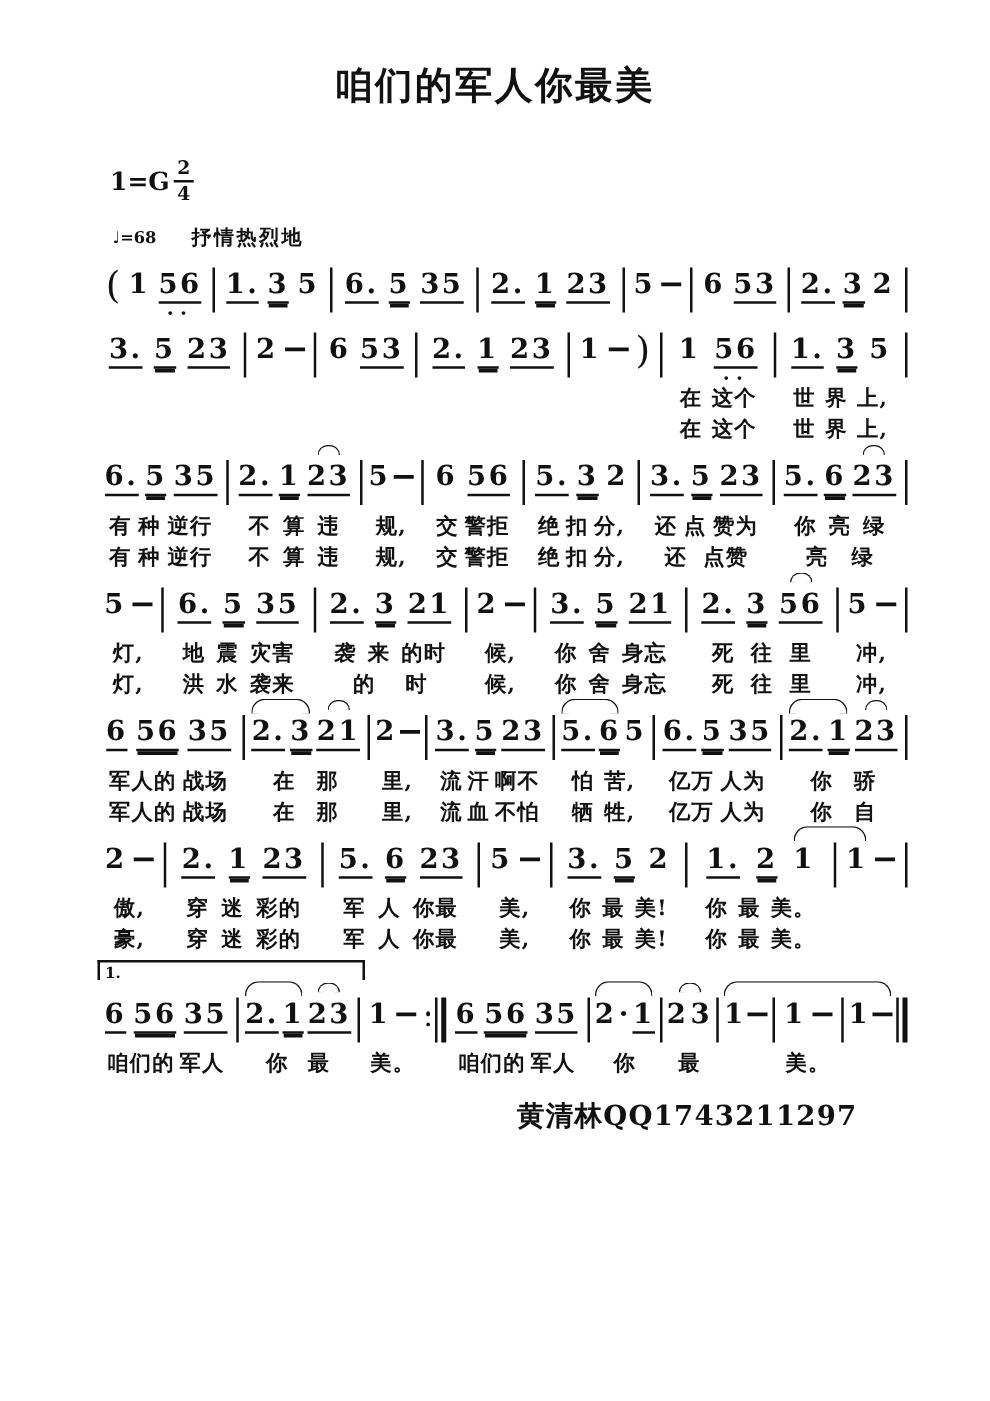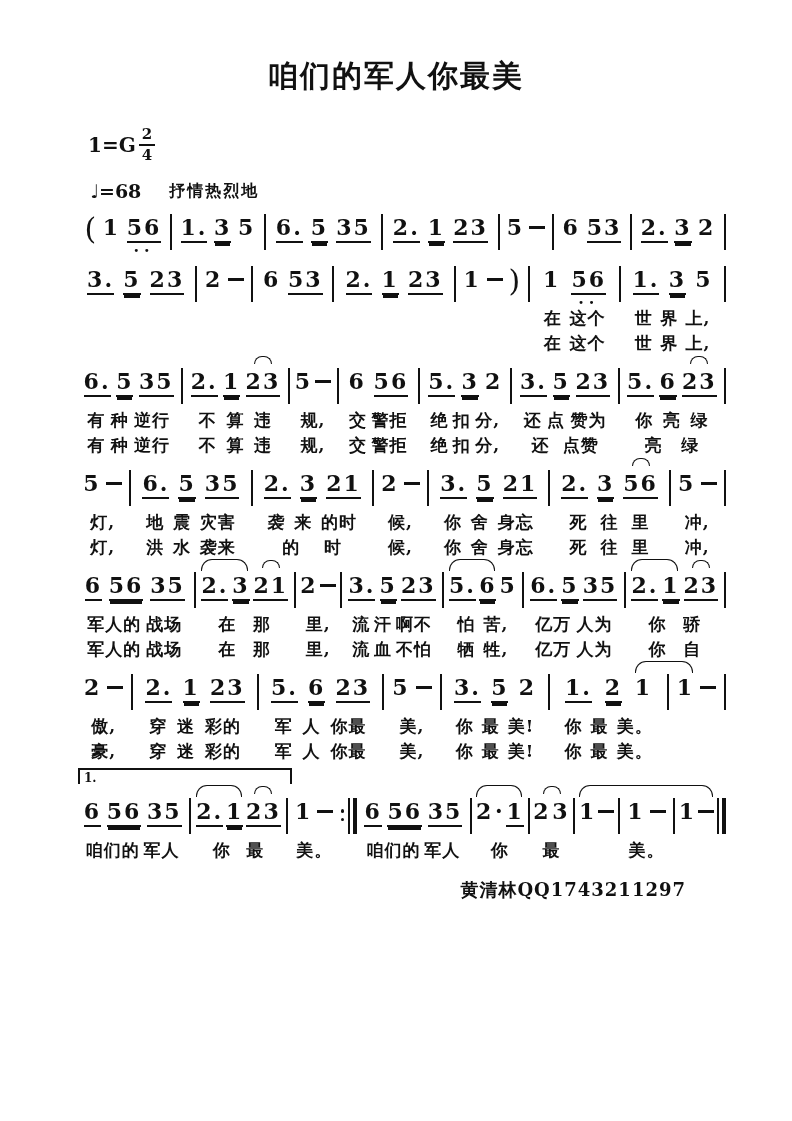--- a/index.html
+++ b/index.html
@@ -1,27 +1,27 @@
 <!DOCTYPE html>
 <html><head>
 <meta charset="utf-8">
 <style>
   html,body{margin:0;padding:0;background:#fff;}
   body{width:792px;height:1121px;position:relative;font-family:"DejaVu Serif",serif;color:#111;overflow:hidden;}
   .page{position:absolute;inset:0;background:#fff;}
-  .title{position:absolute;top:56px;left:0;right:0;text-align:center;font-size:30px;font-weight:900;
+  .title{position:absolute;top:48px;left:0;right:0;text-align:center;font-size:30px;font-weight:900;
          font-family:"Liberation Sans",sans-serif;letter-spacing:2px;}
   .keyrow{position:absolute;top:127px;left:88px;display:flex;align-items:center;gap:3px;
           font-size:20px;font-weight:700;}
   .meter{display:inline-flex;flex-direction:column;align-items:center;line-height:1;font-size:15px;font-weight:800;}
   .meter-top{border-bottom:2px solid #111;padding:0 3px 2px;}
   .meter-bottom{padding-top:2px;}
   .credits{position:absolute;top:133px;left:452px;font-size:17px;font-weight:700;letter-spacing:1px;}
   .temporow{position:absolute;top:180px;left:90px;display:flex;align-items:center;gap:28px;font-weight:700;}
-  .tempo-mark{font-size:19px;}
+  .tempo-mark{font-size:13px;}
   .tempo-expr{font-size:16px;letter-spacing:2px;}
   .score{position:absolute;top:202px;left:78px;width:650px;}
   .sline{padding-top:12px;}
   .sline.volta-space{padding-top:34px;}
   .mrow{position:relative;display:flex;align-items:flex-start;}
   .measure{display:flex;flex-direction:column;flex-grow:1;min-width:0;}
   .notes{display:flex;justify-content:space-evenly;align-items:flex-start;height:40px;}
   .tok{position:relative;font-size:22px;line-height:27px;font-weight:700;letter-spacing:2px;
        text-align:center;white-space:nowrap;}
   .tok.paren{font-size:30px;line-height:30px;font-weight:400;letter-spacing:0;border:none;}
@@ -39,21 +39,21 @@
   .bline{width:2px;height:36px;background:#111;}
   .bline.thick{width:4px;}
   .rdots{display:flex;flex-direction:column;justify-content:center;gap:5px;height:34px;margin-right:1.5px;}
   .rdot{width:3.5px;height:3.5px;border-radius:50%;background:#111;}
   .lyr{height:25px;display:flex;justify-content:space-evenly;align-items:center;font-size:17px;
        font-weight:700;white-space:nowrap;padding:0 4px;}
   .lchunk{letter-spacing:1px;}
   .volta{position:absolute;top:-30px;height:14px;border-top:2px solid #111;border-left:2px solid #111;
          border-right:2px solid #111;}
   .volta-label{position:absolute;left:4px;top:1px;font-size:12px;font-weight:700;}
-  .qq{position:absolute;top:878px;right:106px;font-size:18px;font-weight:700;letter-spacing:1px;}
+  .qq{position:absolute;top:878px;right:106px;font-size:22px;font-weight:700;letter-spacing:1px;}
   .discuz{position:absolute;top:1076px;right:18px;font-size:31px;font-weight:800;color:#c9c9c9;
           font-family:"Liberation Sans",sans-serif;letter-spacing:1px;}
 </style>
 </head>
 <body>
 
 <div class="page">
   <div class="title">咱们的军人你最美</div>
 
   <div class="keyrow">

